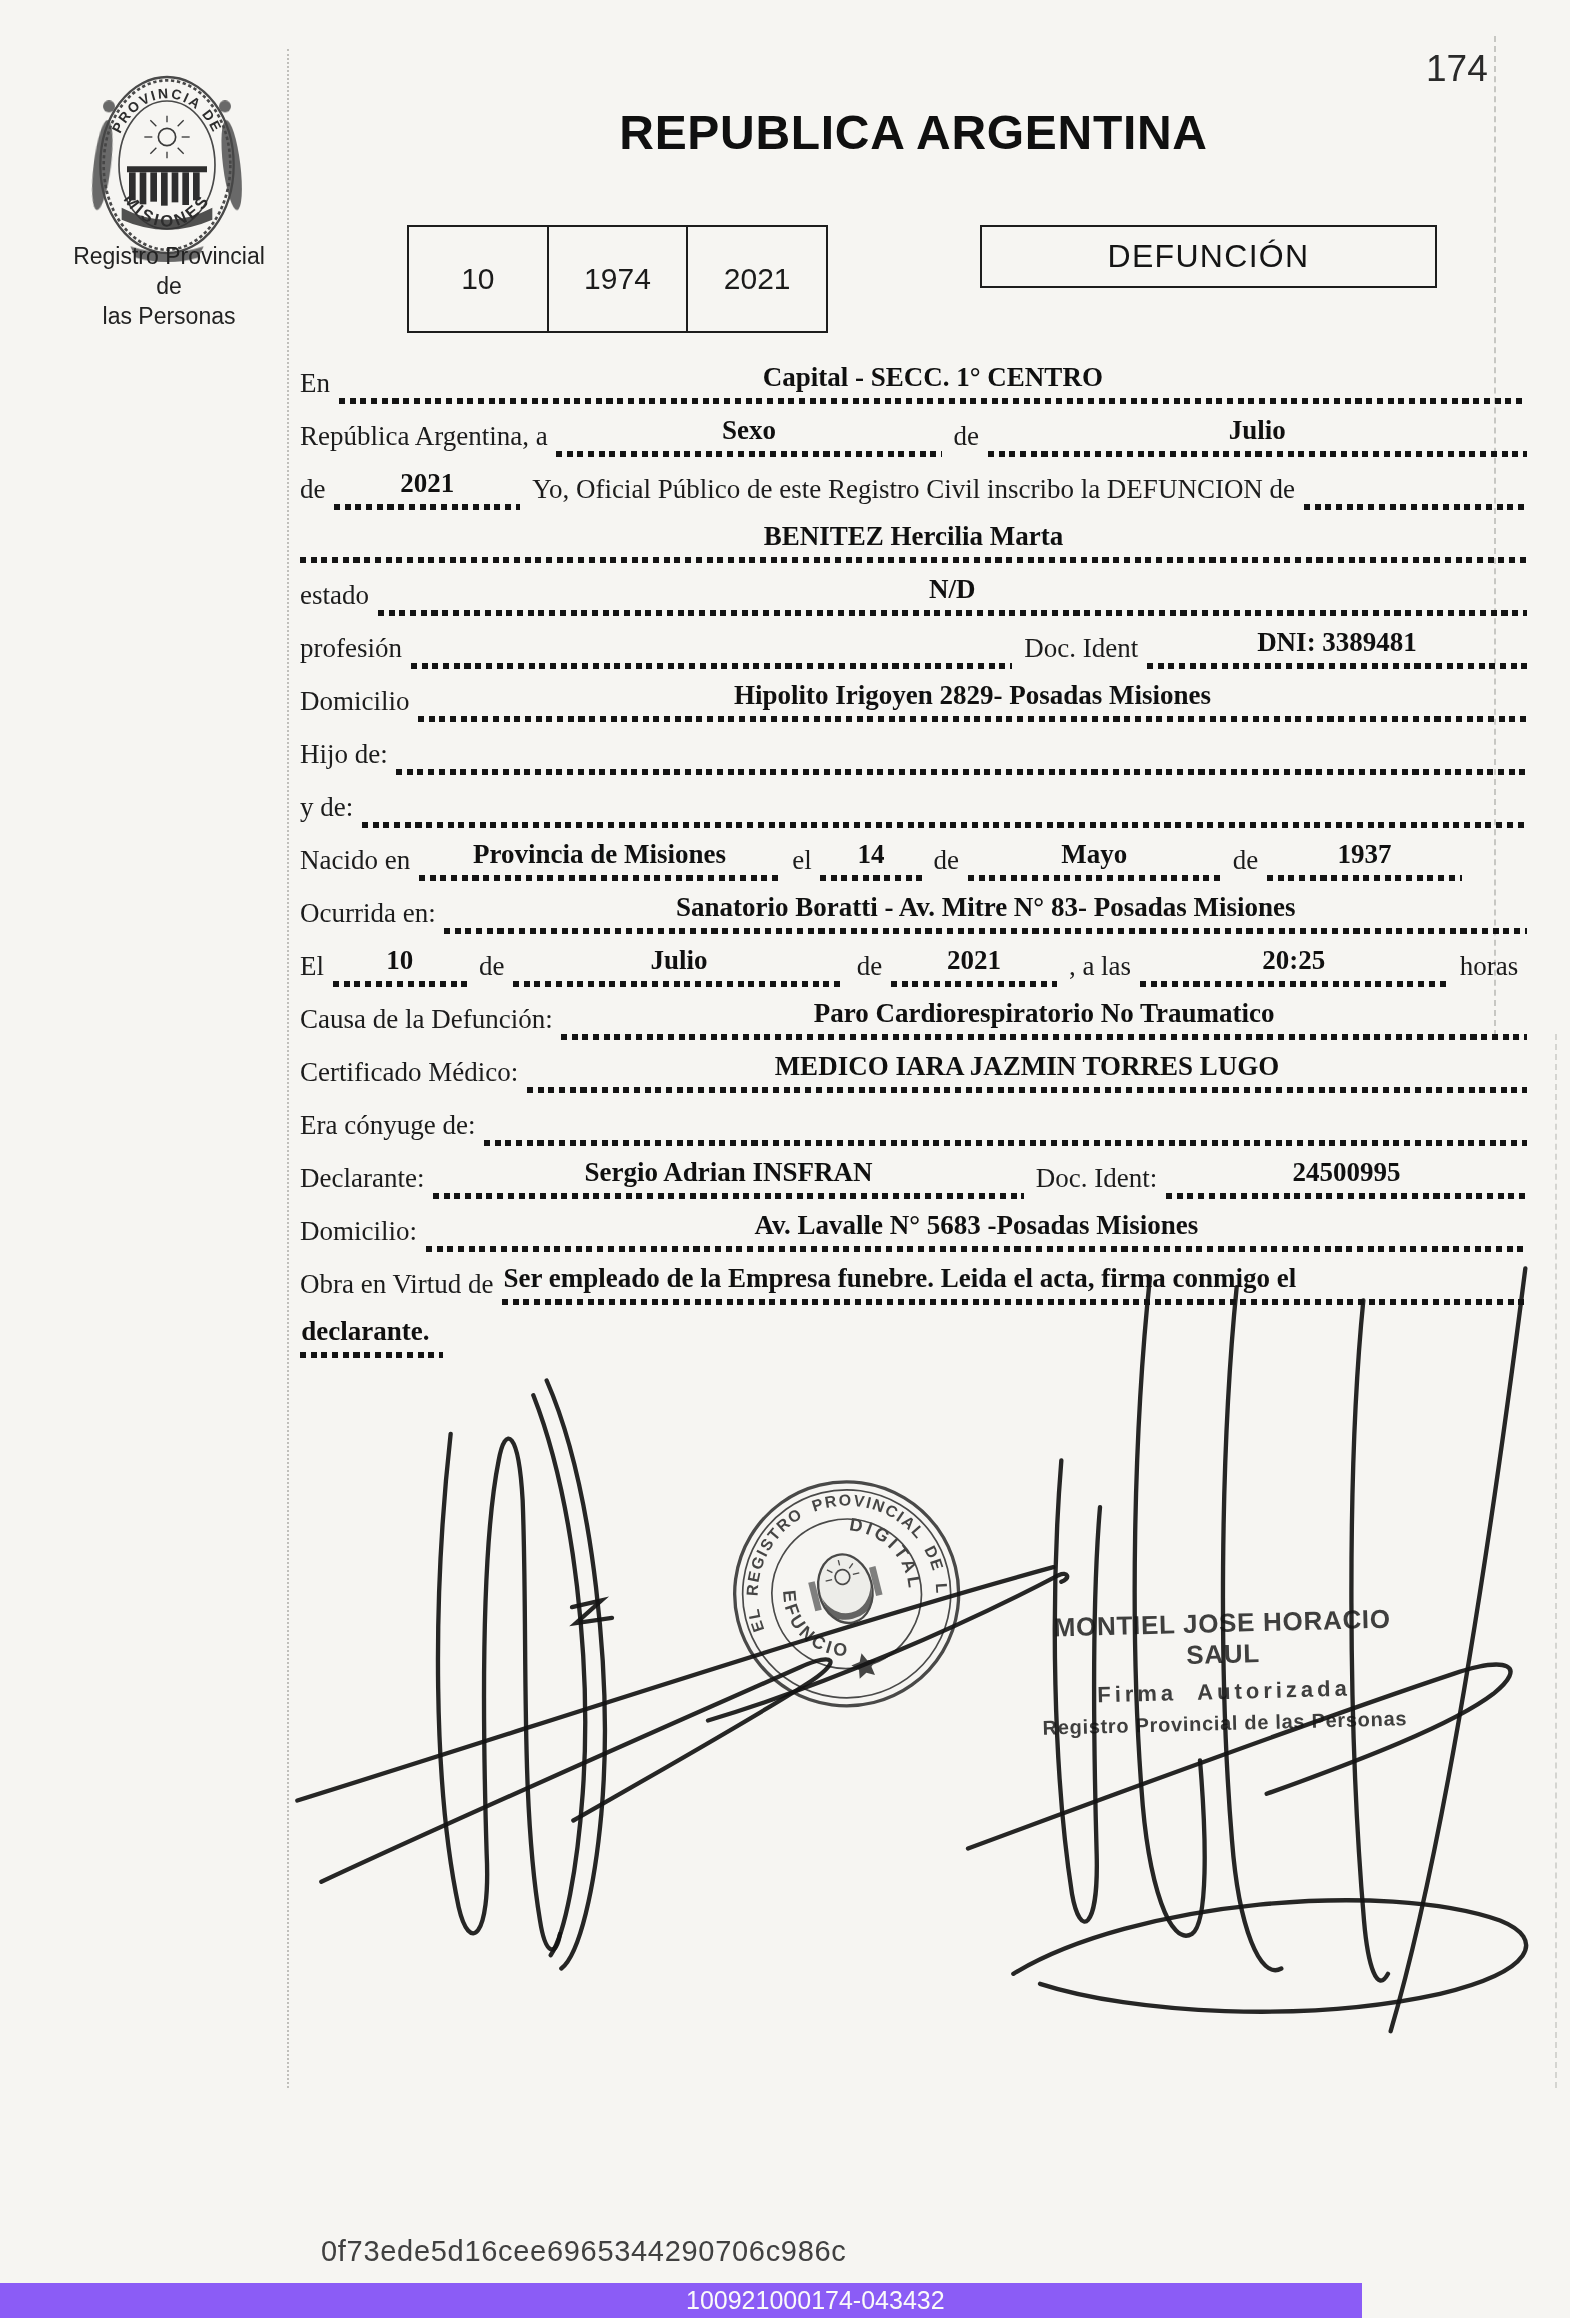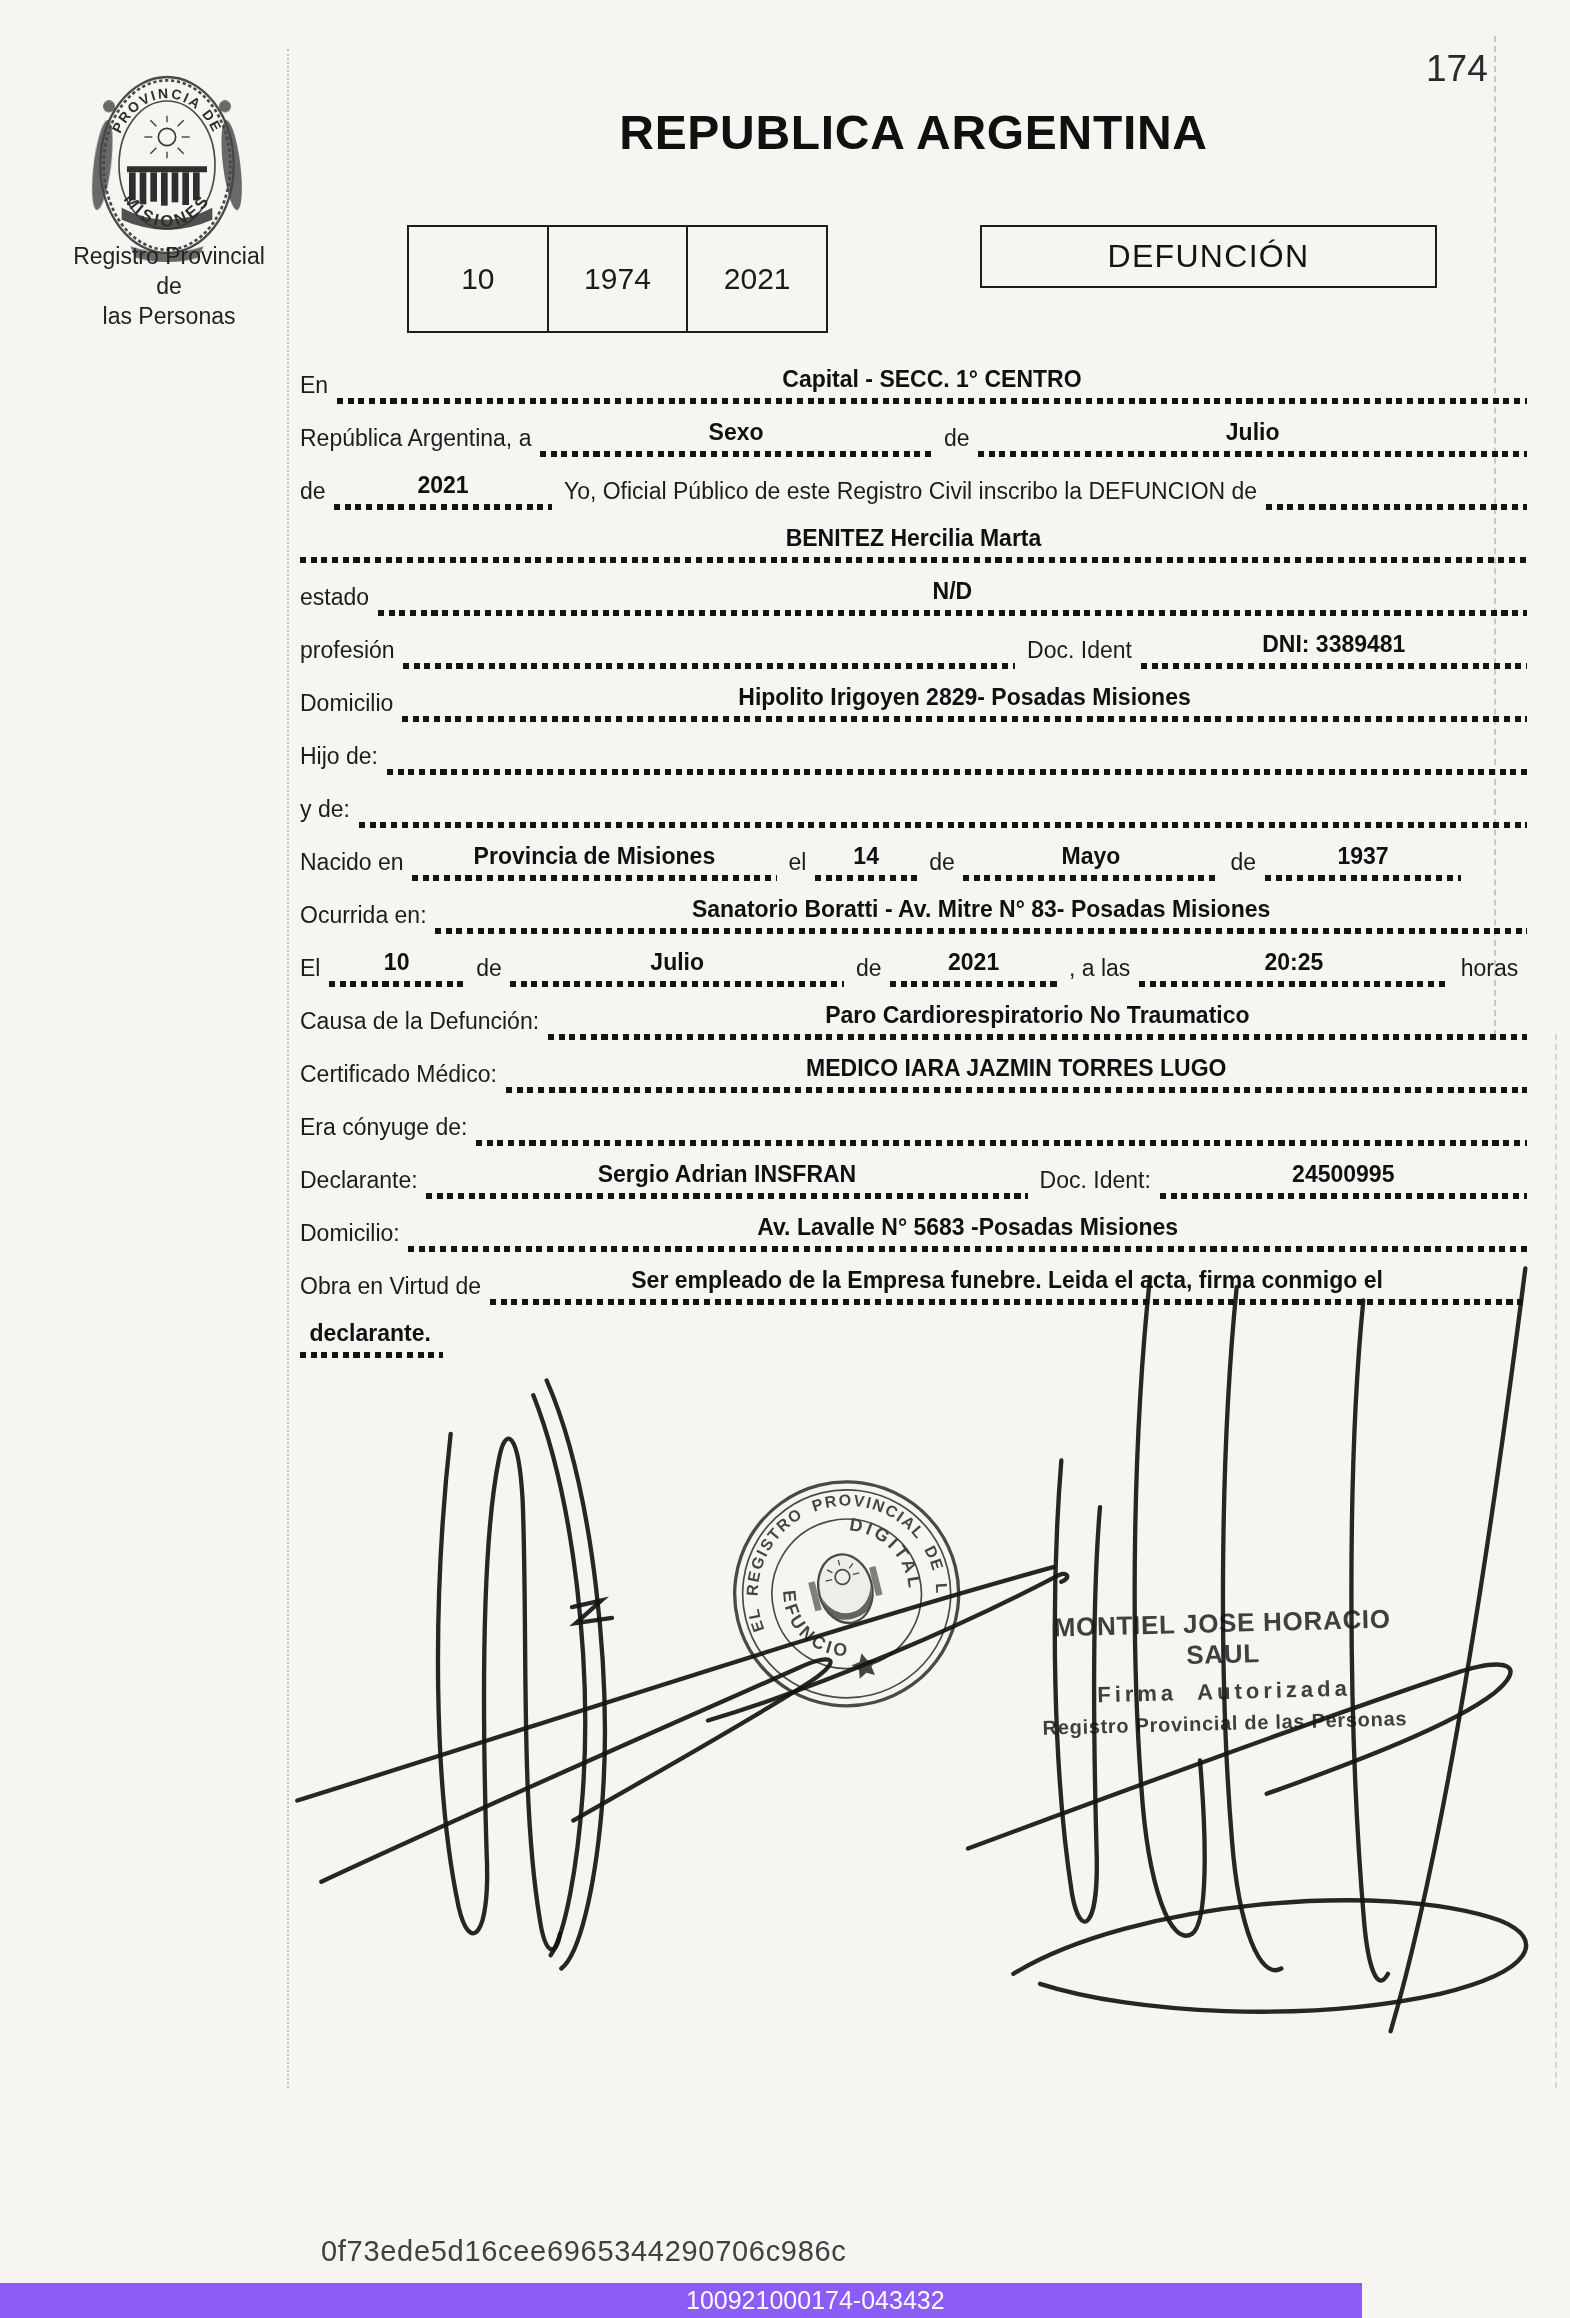--- a/index.html
+++ b/index.html
@@ -25,27 +25,27 @@
   table.rec{position:absolute;left:407px;top:225px;width:421px;height:108px;
     border-collapse:collapse;table-layout:fixed;font-size:30px;color:#1b1b1b;}
   table.rec th, table.rec td{border:2.7px solid #1d1d1d;text-align:center;font-weight:400;padding:0;}
   table.rec tr.hd{height:57px;} table.rec tr.vl{height:51px;}
   .c1{width:155px;} .c2{width:135px;} .c3{width:132px;}
   .defbox{position:absolute;left:980px;top:225px;width:453px;height:59px;
     border:2.7px solid #1d1d1d;display:flex;align-items:center;justify-content:center;
     font-size:32px;letter-spacing:1.3px;color:#151515;}
   
   #form-lines{position:absolute;left:300px;top:351px;width:1227px;}
-  .frow{display:flex;align-items:flex-end;height:53px;font-size:23px;white-space:nowrap;}
+  .frow{display:flex;align-items:flex-end;height:53px;font-size:27px;white-space:nowrap;font-family:Liberation Serif, serif;}
   .lbl{flex:0 0 auto;padding:0 8.7px 5.3px 0;color:#1c1c1c;}
   .lbl:not(:first-child){padding-left:12px;}
   .fld{display:flex;align-items:flex-end;justify-content:center;min-width:0;
     background-image:repeating-linear-gradient(90deg,#141414 0 6px,transparent 6px 10.7px);
     background-size:100% 6px;background-position:left bottom;background-repeat:no-repeat;}
-  .fld.left{justify-content:center;}
+  .fld.left{justify-content:flex-start;}
   .fld .val{font-weight:700;padding:0 4px 10.7px;color:#101010;}
   .fld.left .val{padding-left:1.3px;}
   .sp{background:none;}
   
   .auth{position:absolute;left:1037px;top:1608px;width:373px;text-align:center;
     color:#262626;opacity:.88;transform:rotate(-1.5deg);font-weight:700;}
   .auth1{font-size:26px;letter-spacing:0.7px;}
   .auth2{font-size:22px;letter-spacing:4px;word-spacing:10.7px;margin-top:9.3px;}
   .auth3{font-size:20px;letter-spacing:0.7px;margin-top:6.7px;}
   

